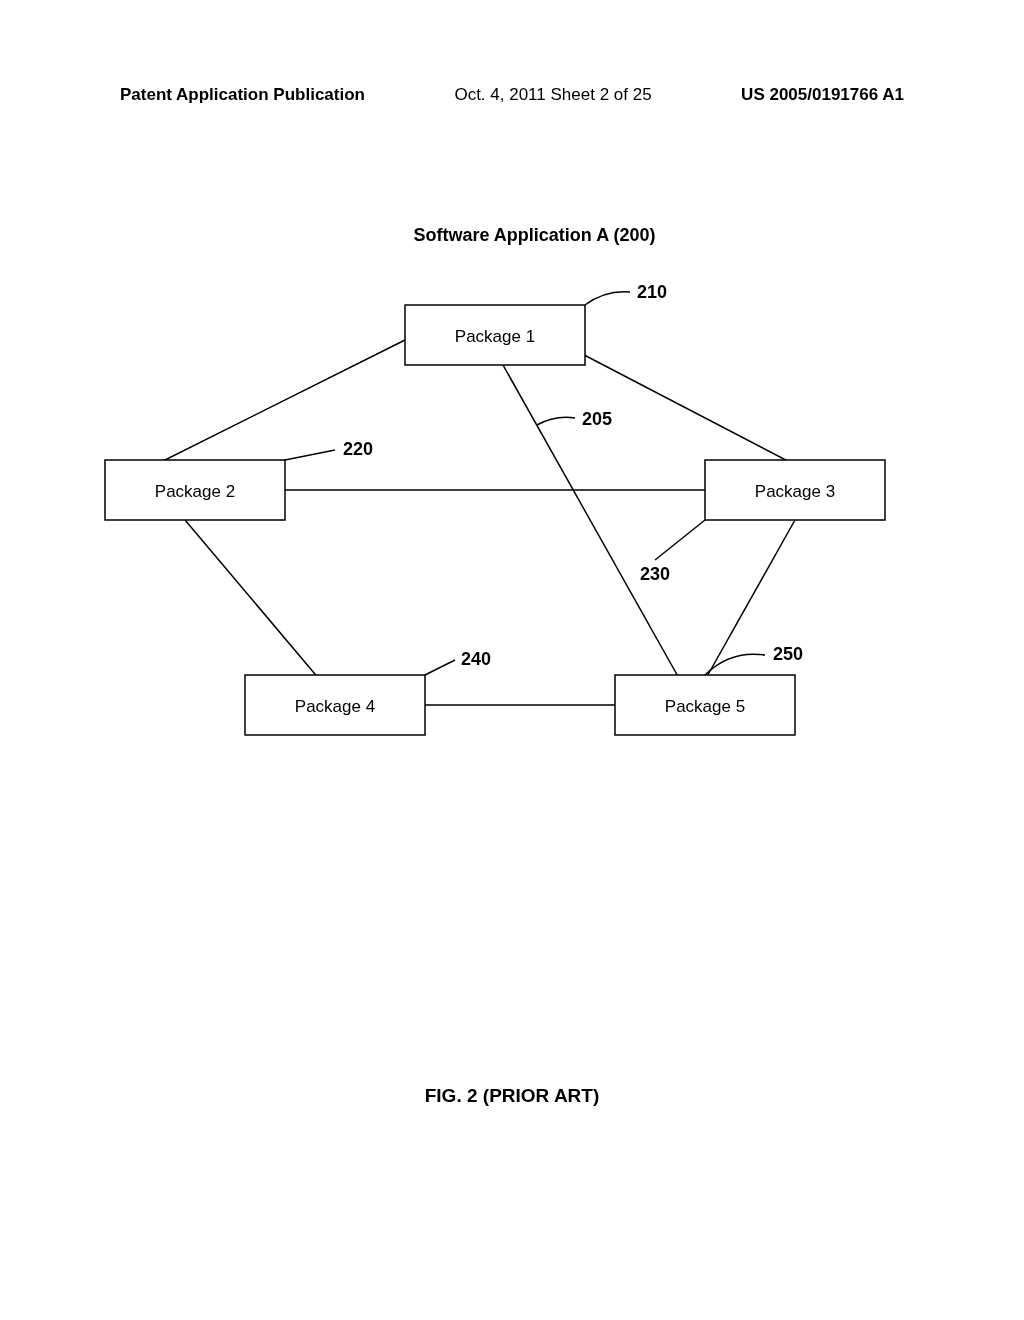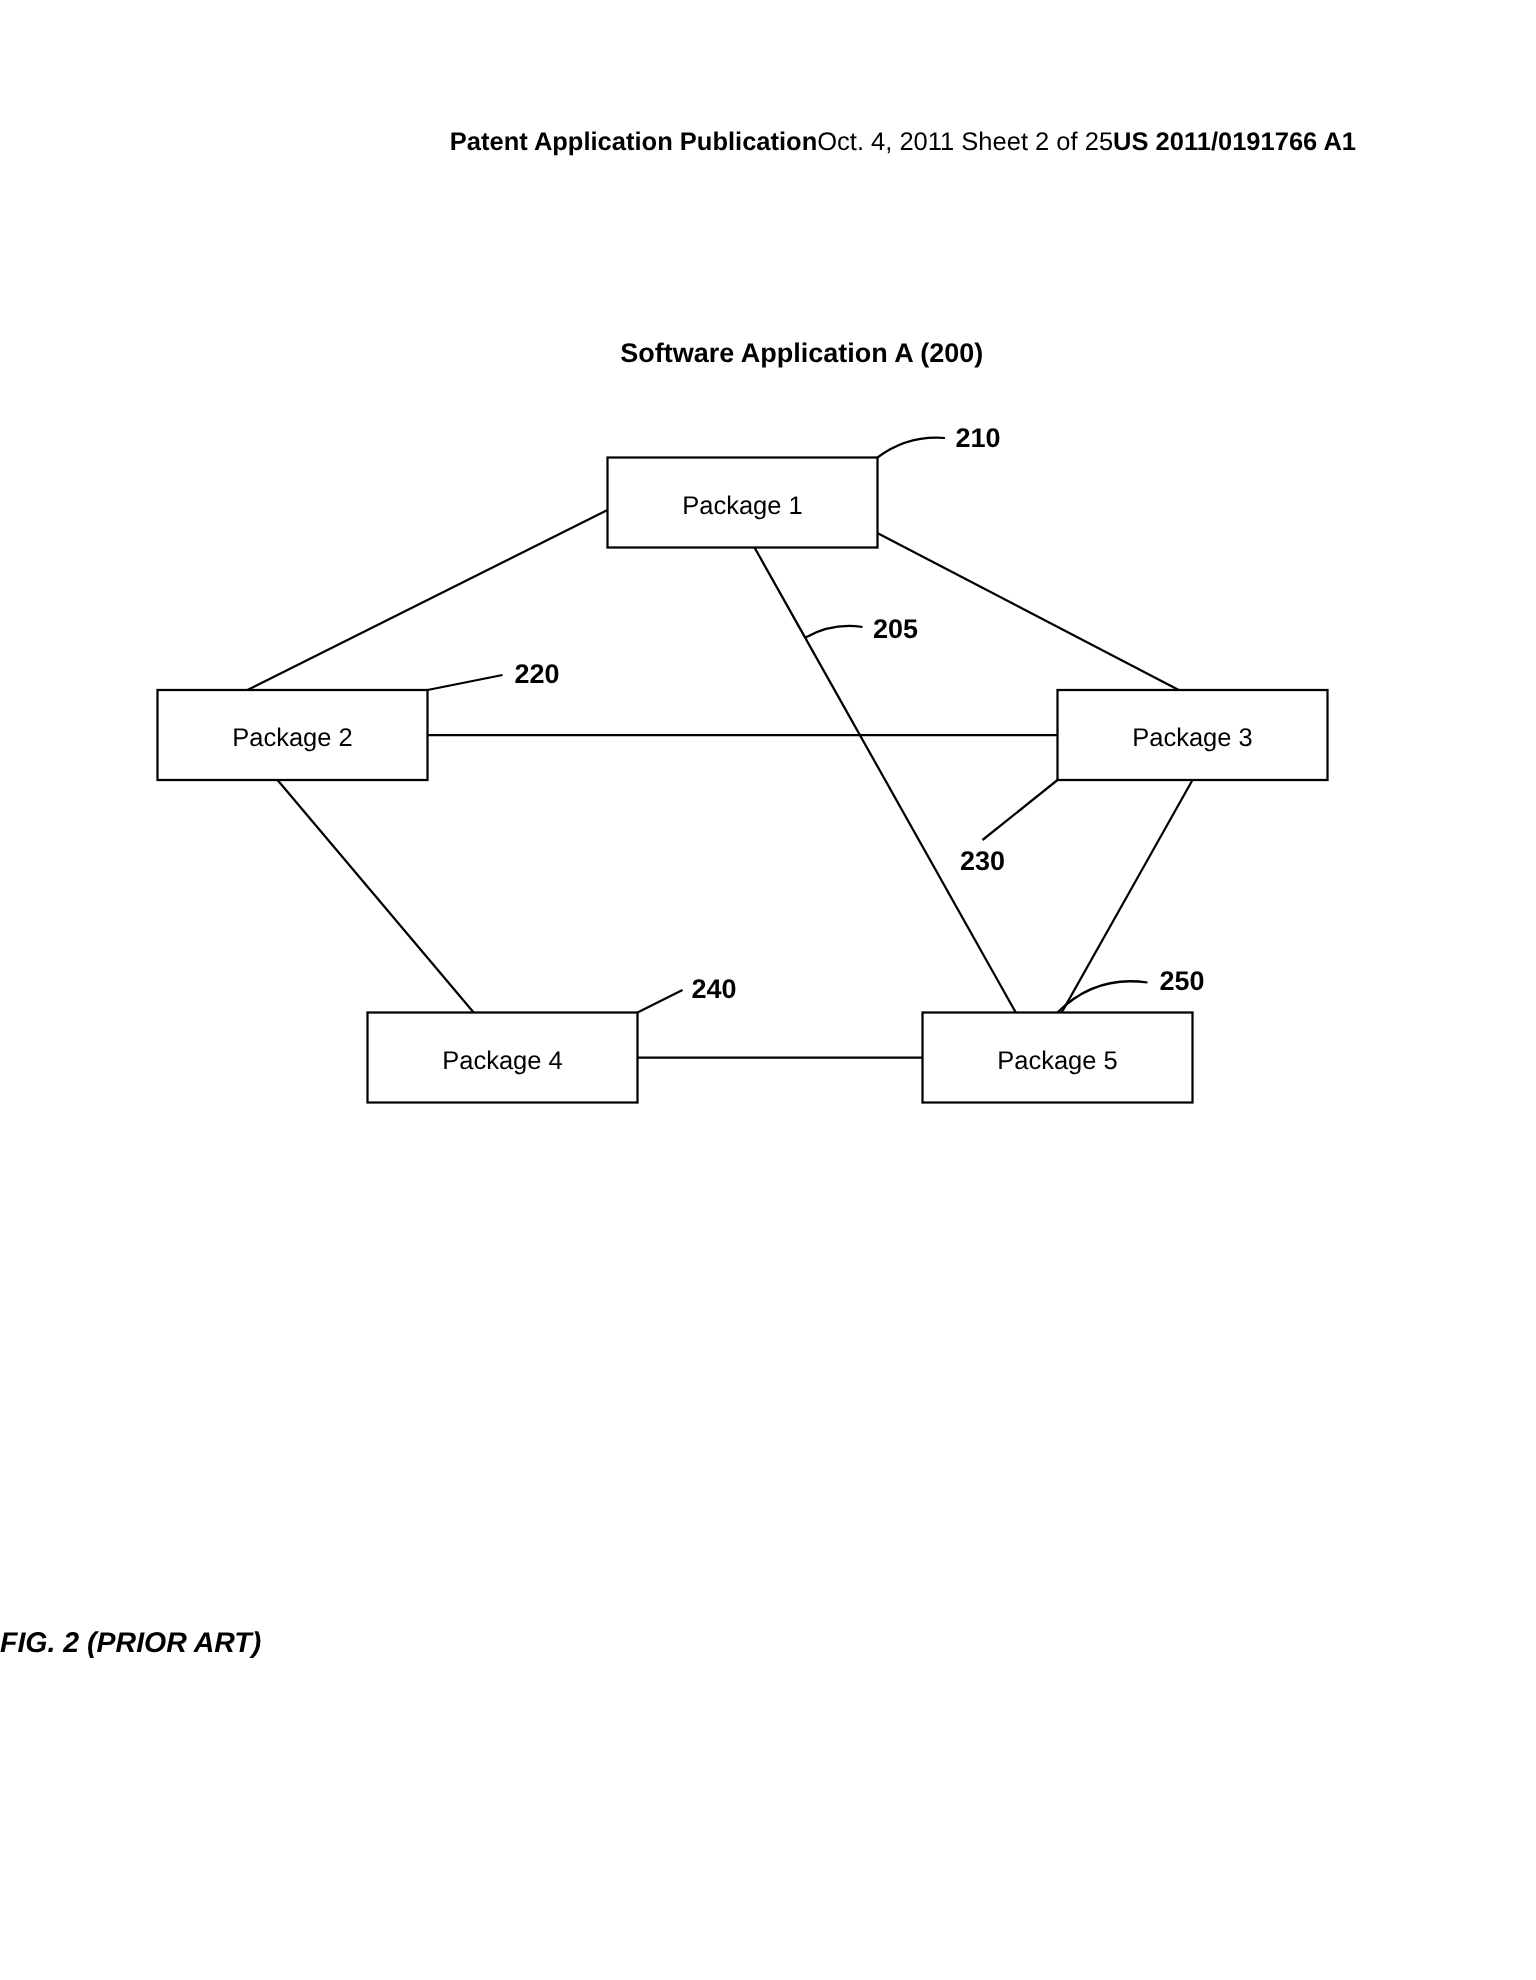--- a/index.html
+++ b/index.html
@@ -13,21 +13,21 @@
       background: #ffffff;
       font-family: Arial, Helvetica, sans-serif;
       position: relative;
     }
     .page-header {
       position: absolute;
       top: 85px;
       left: 0;
       right: 0;
       display: flex;
-      justify-content: flex-end;
+      justify-content: space-between;
       padding: 0 120px;
       font-size: 17px;
     }
     .header-left {
       font-weight: bold;
     }
     .header-center {
       font-weight: normal;
     }
     .header-right {
@@ -73,32 +73,32 @@
     .ref-label {
       font-family: Arial, Helvetica, sans-serif;
       font-size: 18px;
       font-weight: bold;
     }
     .figure-caption {
       position: absolute;
       top: 1085px;
       left: 0;
       right: 0;
+      text-align: center;
       font-weight: bold;
       font-size: 19px;
-      font-style: italic;
     }
   </style>
 </head>
 <body>
 
 <div class="page-header">
   <span class="header-left">Patent Application Publication</span>
   <span class="header-center">Oct. 4, 2011  Sheet 2 of 25</span>
-  <span class="header-right">US 2011/0191766 A1</span>
+  <span class="header-right">US 2005/0191766 A1</span>
 </div>
 
 <div class="diagram-title">Software Application A (200)</div>
 
 <div class="diagram-container">
   <svg class="diagram-svg" viewBox="0 0 810 500">
 
     <line class="connector" x1="320" y1="60" x2="60" y2="190"></line>
 
     <line class="connector" x1="480" y1="65" x2="720" y2="190"></line>

